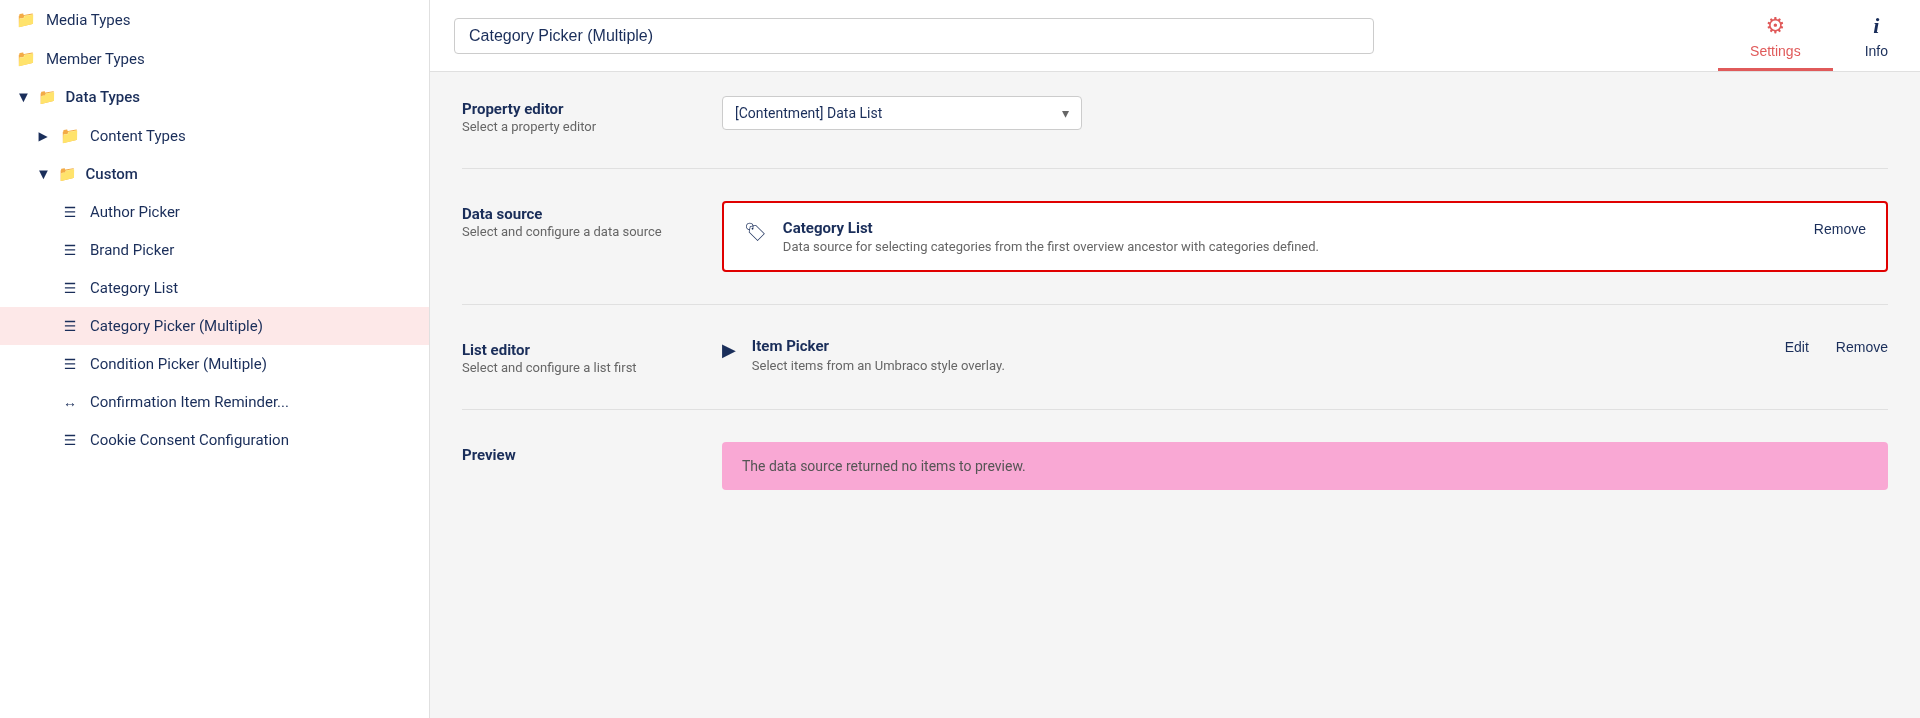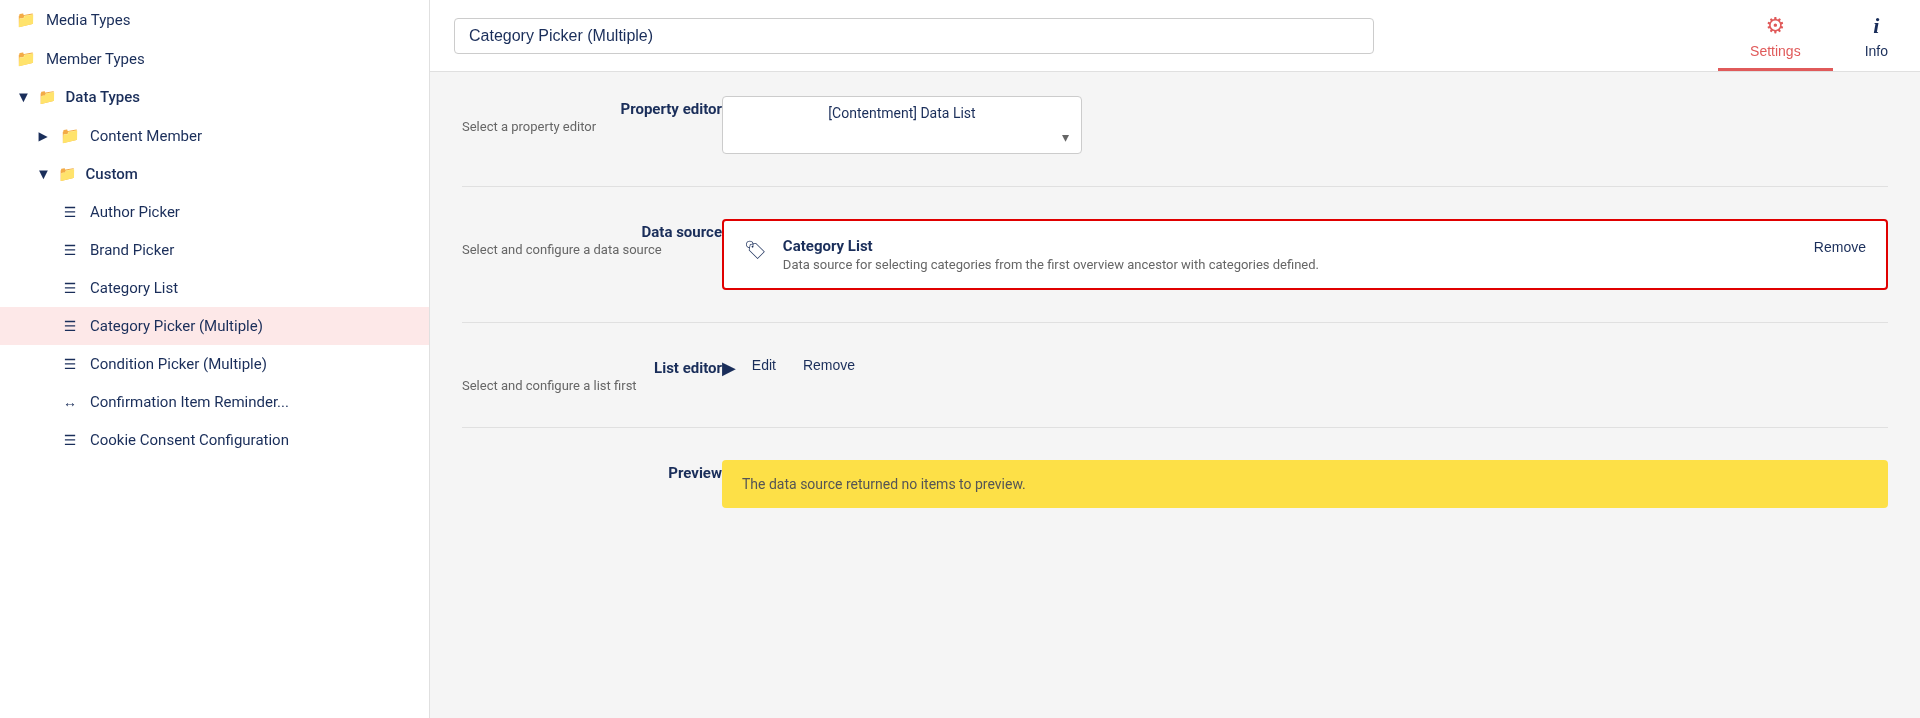--- a/index.html
+++ b/index.html
@@ -161,21 +161,20 @@
       width: 260px;
       min-width: 260px;
       padding-top: 4px;
     }
 
     .form-label {
       font-weight: 700;
       color: #1a2e5a;
       font-size: 15px;
       display: block;
-      text-align: right;
     }
 
     .form-sublabel {
       color: #666;
       font-size: 13px;
       margin-top: 4px;
       line-height: 1.4;
       text-align: center;
     }
 
@@ -190,21 +189,20 @@
       border: 1px solid #ccc;
       border-radius: 4px;
       padding: 8px 12px;
       background: #fff;
       cursor: pointer;
       color: #1a2e5a;
       font-size: 14px;
       gap: 8px;
       min-width: 280px;
       max-width: 360px;
-      flex-direction: column;
     }
     .property-select .chevron {
       margin-left: auto;
       color: #666;
     }
 
     
     .data-source-box {
       border: 2px solid #e00000;
       border-radius: 4px;
@@ -287,21 +285,21 @@
       color: #1a2e5a;
       font-size: 14px;
       cursor: pointer;
       background: none;
       border: none;
       padding-top: 2px;
     }
 
     
     .preview-box {
-      background: #fde047;
+      background: #f9a8d4;
       border-radius: 4px;
       padding: 16px 20px;
       color: #555;
       font-size: 14px;
       width: 100%;
     }
 
     
     .form-divider {
       border: none;
@@ -327,21 +325,21 @@
 
     <div class="sidebar-group-header">
       <span class="arrow-icon">▼</span>
       <span class="folder-icon">📁</span>
       <span>Data Types</span>
     </div>
 
     <div class="sidebar-item" style="padding-left:36px;">
       <span class="arrow-icon">▶</span>
       <span class="folder-icon">📁</span>
-      <span>Content Member</span>
+      <span>Content Types</span>
     </div>
 
     <div class="sidebar-group-header" style="padding-left:36px;">
       <span class="arrow-icon">▼</span>
       <span class="folder-icon">📁</span>
       <span>Custom</span>
     </div>
 
     <div class="sidebar-item" style="padding-left:60px;">
       <span class="list-icon">☰</span>
@@ -436,20 +434,24 @@
     <hr class="form-divider">
 
     <div class="form-row">
       <div class="form-label-col">
         <span class="form-label">List editor</span>
         <span class="form-sublabel">Select and configure a list first</span>
       </div>
       <div class="form-control-col">
         <div class="list-editor-box">
           <span class="cursor-icon">▶</span>
+          <div class="list-editor-info">
+            <div class="list-editor-title">Item Picker</div>
+            <div class="list-editor-desc">Select items from an Umbraco style overlay.</div>
+          </div>
           <div class="edit-remove-btns">
             <button class="edit-btn">Edit</button>
             <button class="remove-btn2">Remove</button>
           </div>
         </div>
       </div>
     </div>
 
     <hr class="form-divider">
 

